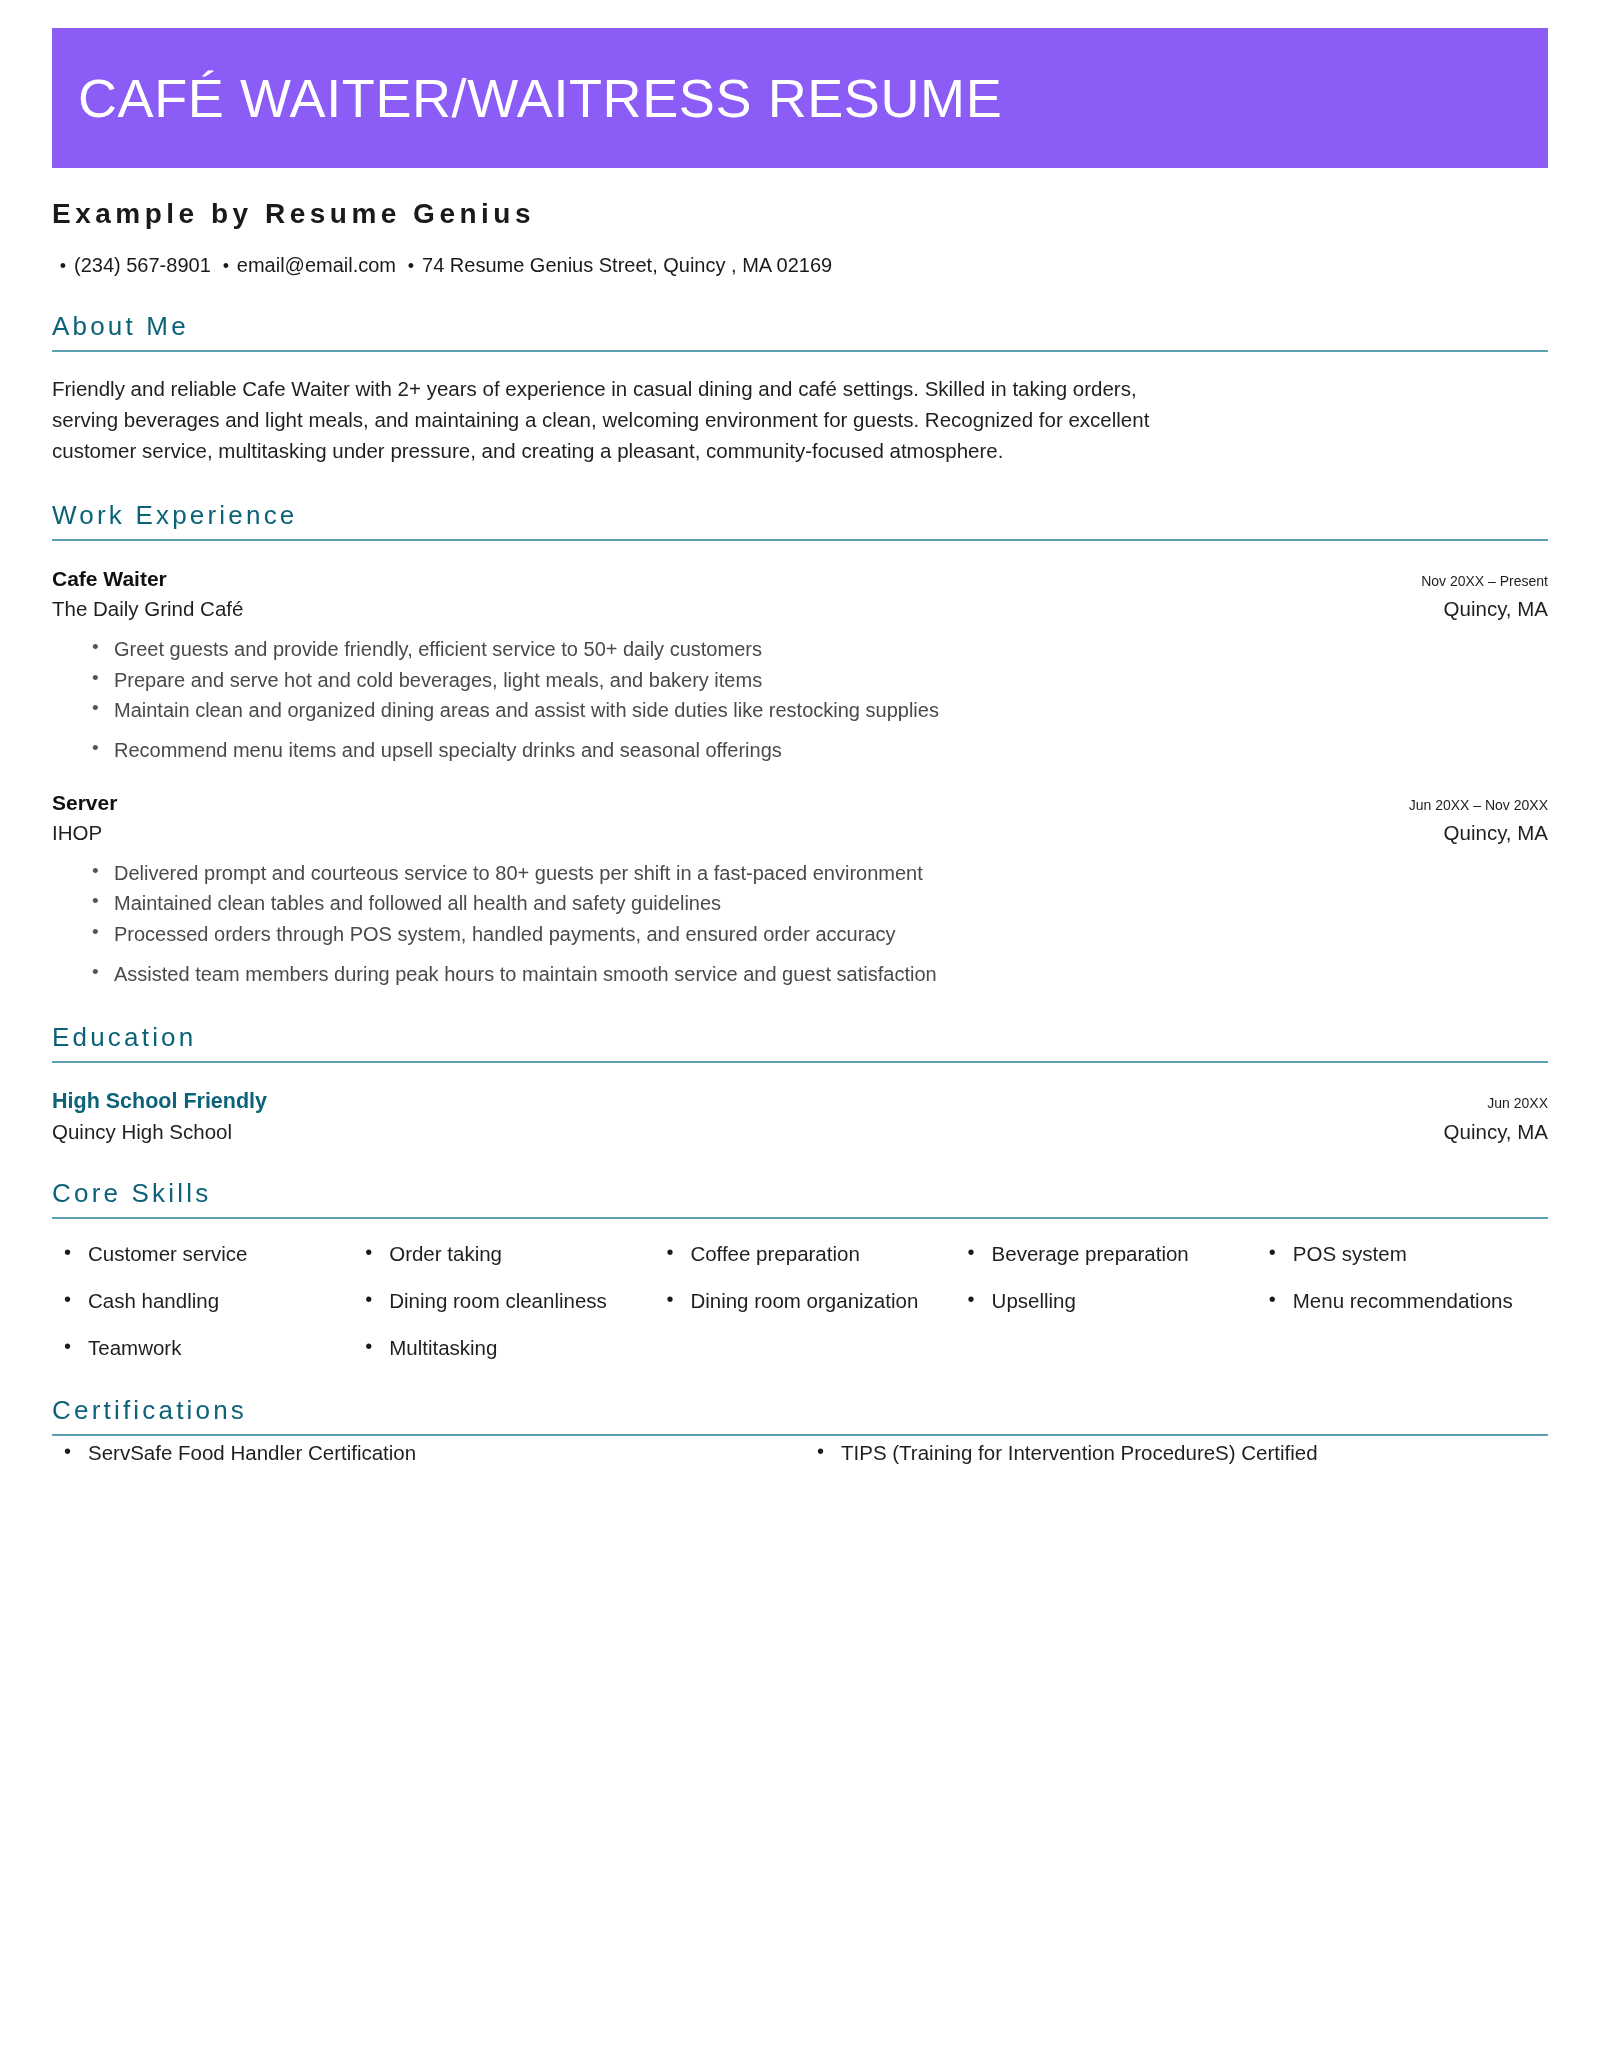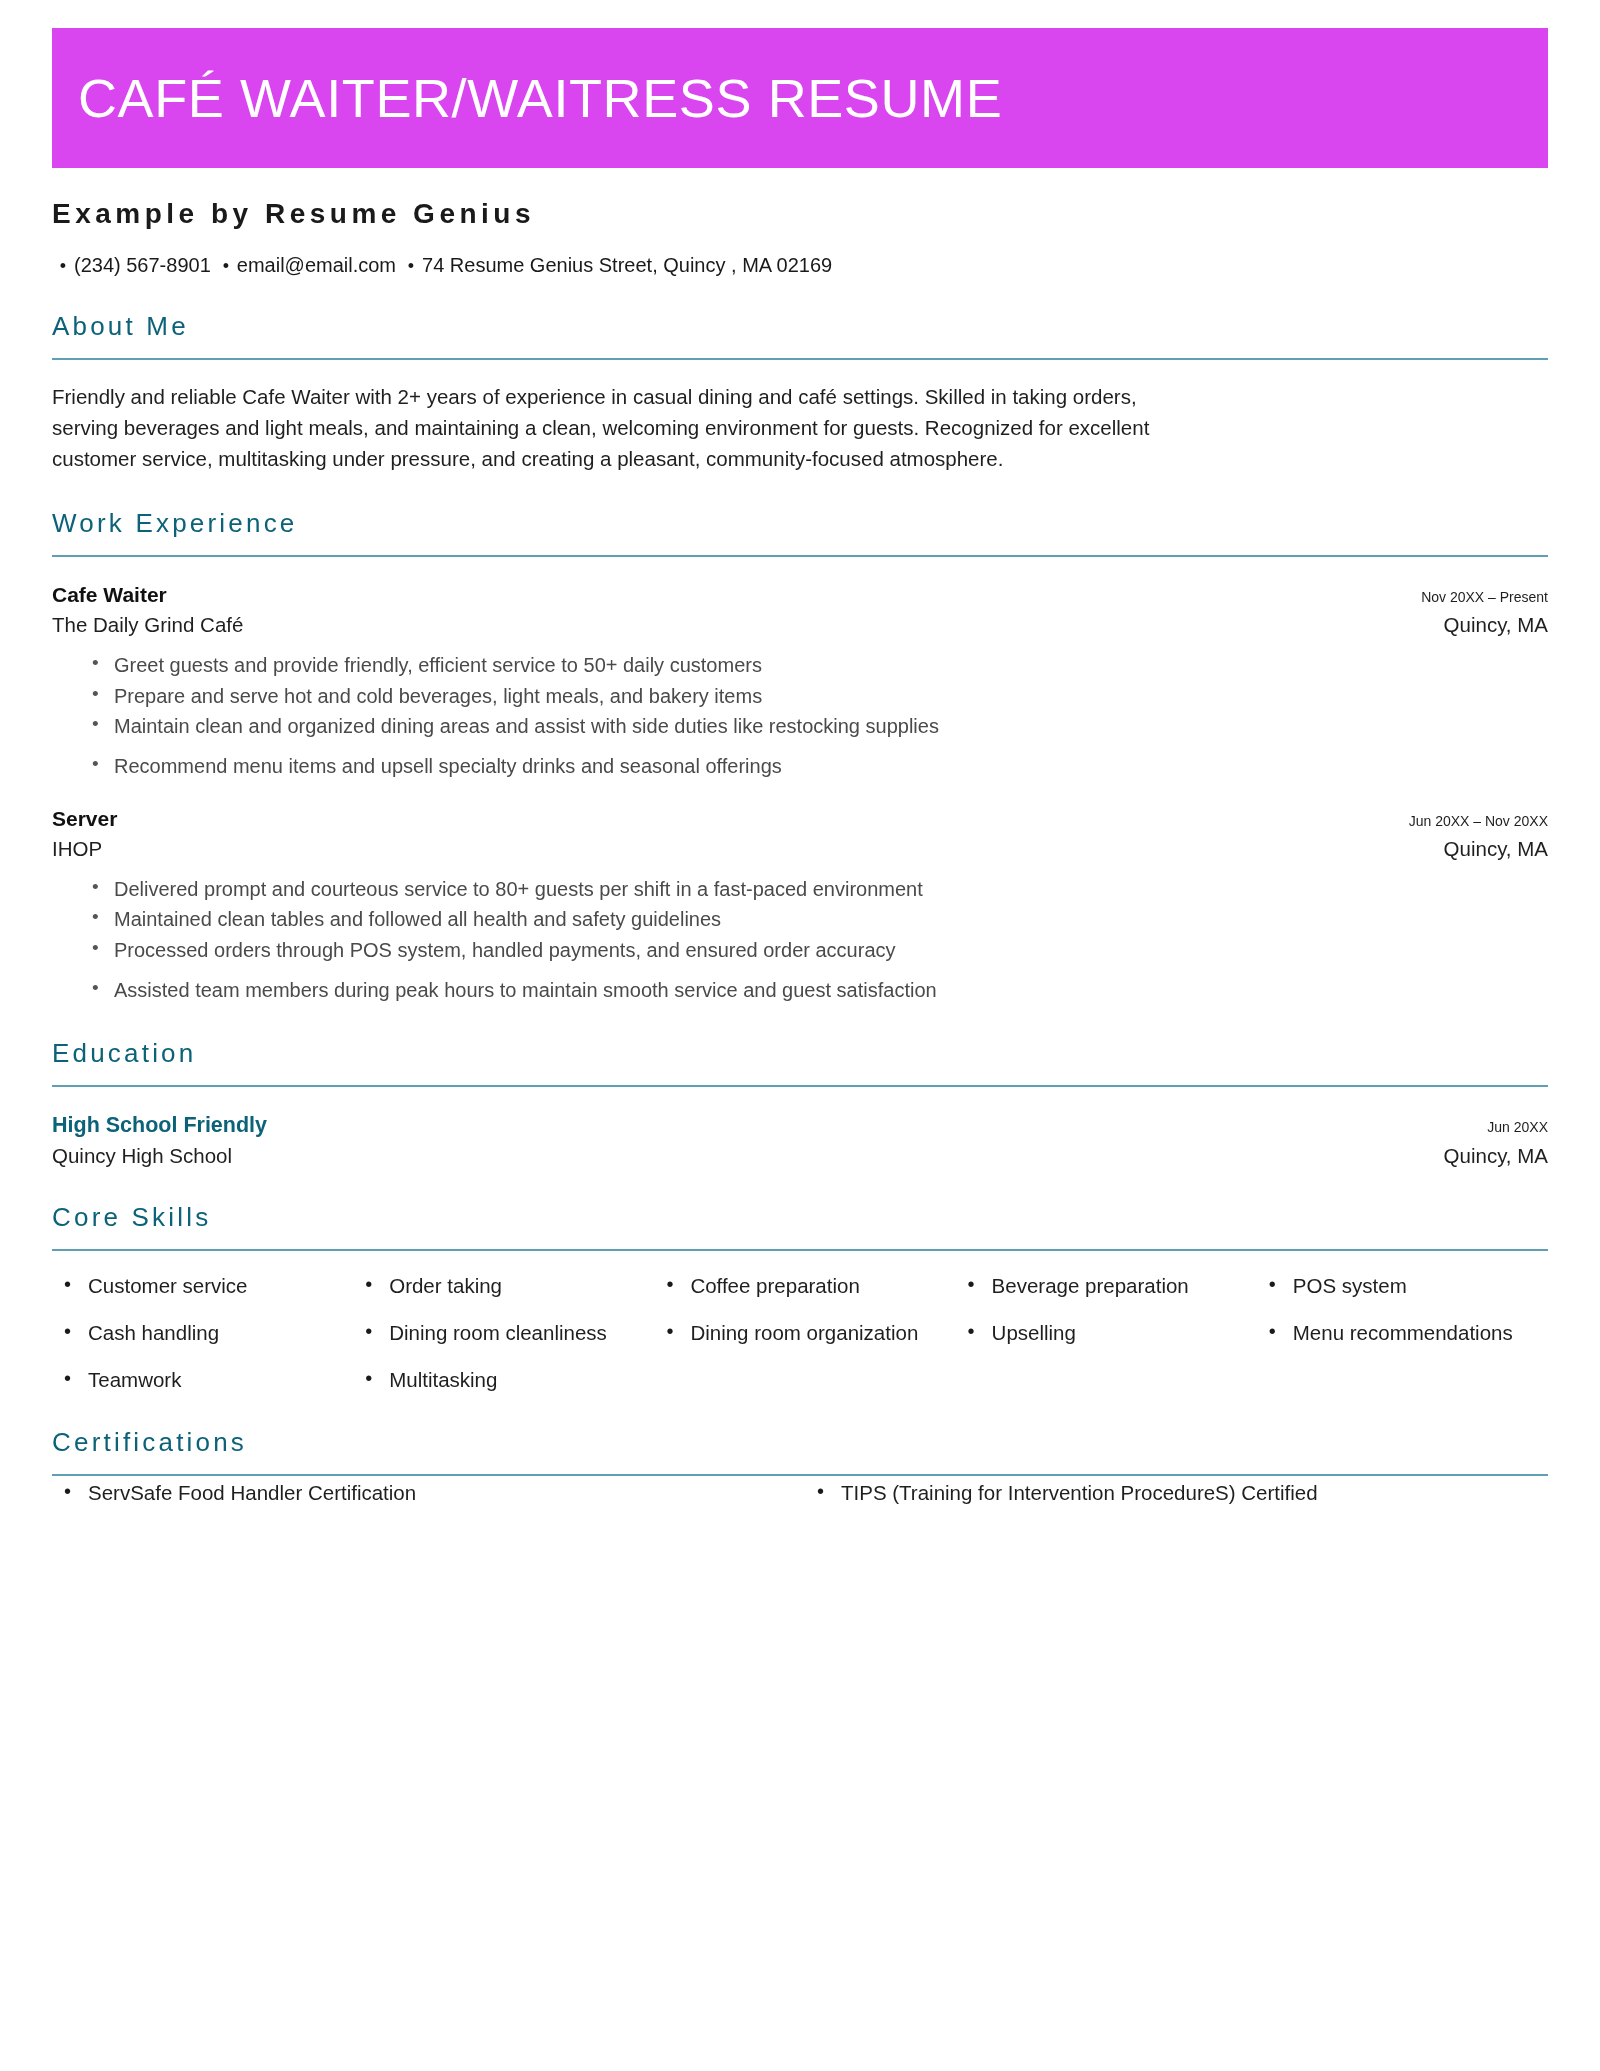--- a/index.html
+++ b/index.html
@@ -18,21 +18,21 @@
   .page {
     width: 1600px;
     min-height: 2071px;
     background: #ffffff;
     padding: 0 52px 40px 52px;
     position: relative;
   }
 
   
   .header-banner {
-    background: #d946ef;
+    background: #8b5cf6;
     height: 140px;
     margin: 28px 0 0 0;
     display: flex;
     align-items: center;
     padding-left: 26px;
   }
 
   .resume-title {
     color: #ffffff;
     font-size: 54px;
@@ -76,21 +76,21 @@
   .contact-item:not(:first-child) { margin-left: 4px; }
 
   
   .section { margin-top: 34px; }
 
   .section-heading {
     font-size: 26px;
     font-weight: 400;
     color: #0c6278;
     letter-spacing: 3.2px;
-    padding-bottom: 16px;
+    padding-bottom: 8px;
   }
   .section-rule {
     border-bottom: 2px solid #5f9fb4;
     width: 100%;
     margin-bottom: 4px;
   }
 
   
   .summary-text {
     margin-top: 22px;

